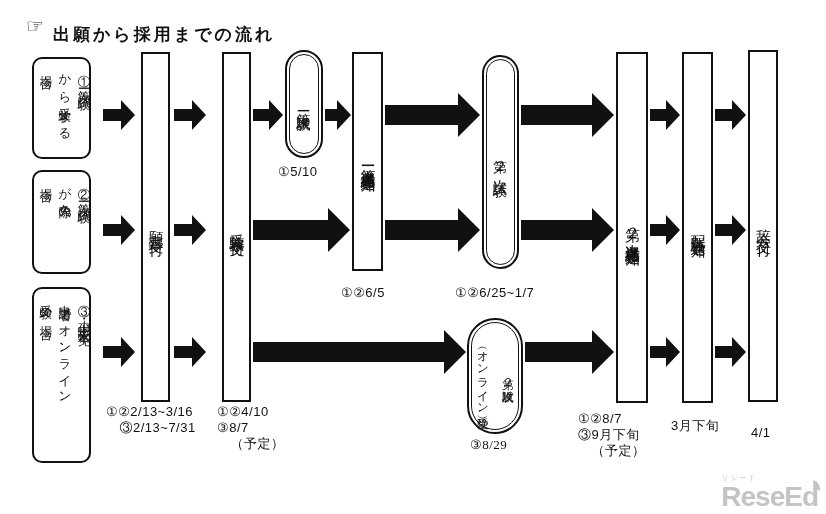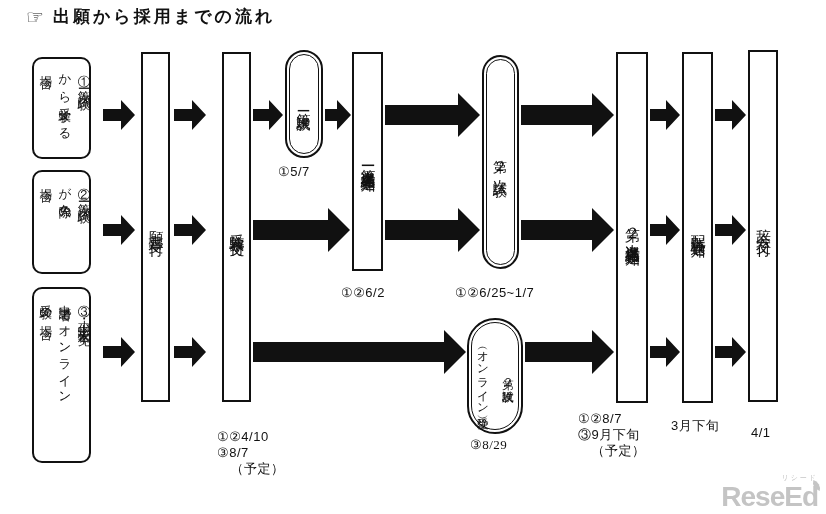--- a/index.html
+++ b/index.html
@@ -3,21 +3,21 @@
 <meta charset="utf-8">
 <style>
   html,body{margin:0;padding:0;background:#fff;}
   #canvas{
     position:relative;width:826px;height:514px;background:#ffffff;
     font-family:"Liberation Sans",sans-serif;color:#111;overflow:hidden;
   }
   
   .title{position:absolute;left:26px;top:6px;display:flex;align-items:center;gap:9px;}
   .title .hand{font-size:20px;line-height:22px;}
-  .title .txt{font-size:17px;font-weight:600;letter-spacing:3px;line-height:22px;}
+  .title .txt{font-size:17px;font-weight:600;letter-spacing:3px;line-height:22px;margin-top:18px;}
   
   .v{writing-mode:vertical-rl;text-orientation:mixed;white-space:pre-wrap;}
   
   .case{
     position:absolute;border:2px solid #111;border-radius:10px;background:#fff;
     box-sizing:border-box;padding:6px 2px 4px 2px;
   }
   .case .v{height:100%;font-size:12.5px;letter-spacing:2px;line-height:19px;}
   
   .stage{
@@ -42,21 +42,21 @@
   .oval.small .v{font-size:11.5px;letter-spacing:0;line-height:25px;text-align:center;}
   
   .date{position:absolute;font-size:13px;line-height:16px;white-space:pre-wrap;letter-spacing:0.5px;}
   
   .arr{position:absolute;background:#111;}
   .arr.s{height:30px;
     clip-path:polygon(0 30%,calc(100% - 14px) 30%,calc(100% - 14px) 0,100% 50%,calc(100% - 14px) 100%,calc(100% - 14px) 70%,0 70%);}
   .arr.l{height:44px;
     clip-path:polygon(0 27%,calc(100% - 22px) 27%,calc(100% - 22px) 0,100% 50%,calc(100% - 22px) 100%,calc(100% - 22px) 73%,0 73%);}
   
-  .logo{position:absolute;right:8px;bottom:2px;text-align:right;}
+  .logo{position:absolute;right:8px;bottom:2px;text-align:left;}
   .logo .ruby{display:block;font-size:7px;letter-spacing:2px;color:#c4c4c4;line-height:8px;}
   .logo .name{position:relative;display:inline-block;font-size:28px;font-weight:bold;color:#c4c4c4;letter-spacing:-1px;line-height:30px;}
   .logo .leaf{position:absolute;right:-3px;top:-1px;width:9px;height:9px;background:#c4c4c4;border-radius:0 100% 0 100%;transform:rotate(15deg);}
 </style>
 </head>
 <body>
 
 <div id="canvas">
 
   <div class="title">
@@ -103,25 +103,27 @@
     <div class="v">第ー次試験</div>
   </div>
   <div class="oval sp" style="left:482px;top:55px;width:37px;height:214px;">
     <div class="v">第２次試験</div>
   </div>
   <div class="oval small" style="left:467px;top:318px;width:56px;height:116px;">
     <div class="v">第２次試験
 （オンライン受験）</div>
   </div>
 
-  <div class="date" style="left:217px;top:404px;margin-top:25px;">①②4/10
+  <div class="date" style="left:106px;top:404px;">①②2/13~3/16
+　③2/13~7/31</div>
+  <div class="date" style="left:217px;top:404px;">①②4/10
 ③8/7
 　（予定）</div>
-  <div class="date" style="left:278px;top:164px;">①5/7</div>
-  <div class="date" style="left:341px;top:285px;">①②6/2</div>
+  <div class="date" style="left:278px;top:164px;">①5/10</div>
+  <div class="date" style="left:341px;top:285px;">①②6/5</div>
   <div class="date" style="left:455px;top:285px;">①②6/25~1/7</div>
   <div class="date" style="left:470px;top:437px;font-family:Liberation Serif, serif;">③8/29</div>
   <div class="date" style="left:578px;top:411px;">①②8/7
 ③9月下旬
 　（予定）</div>
   <div class="date" style="left:671px;top:418px;">3月下旬</div>
   <div class="date" style="left:751px;top:413px;margin-top:12px;">4/1</div>
 
   <div class="arr s" style="left:103px;top:100px;width:32px;"></div>
   <div class="arr s" style="left:174px;top:100px;width:32px;"></div>

